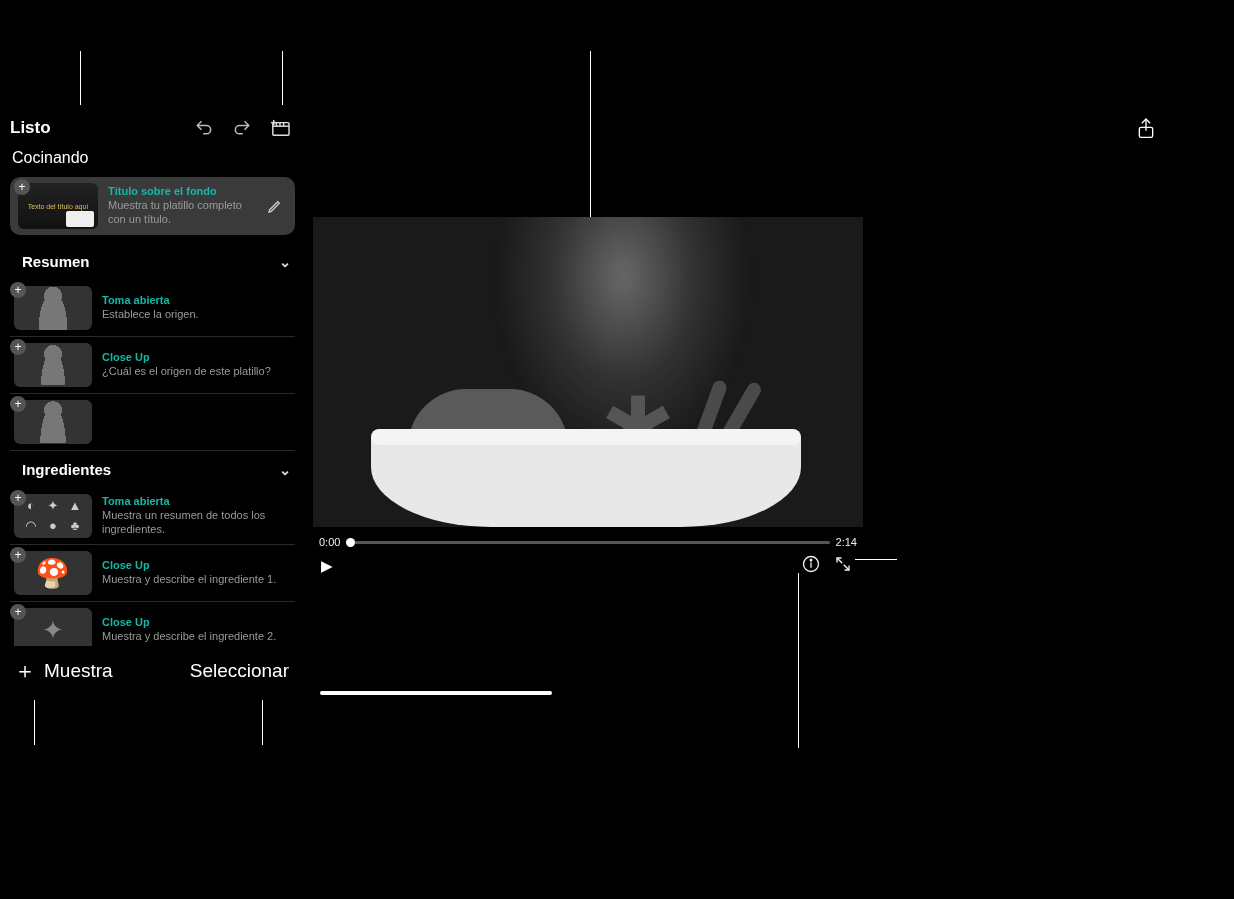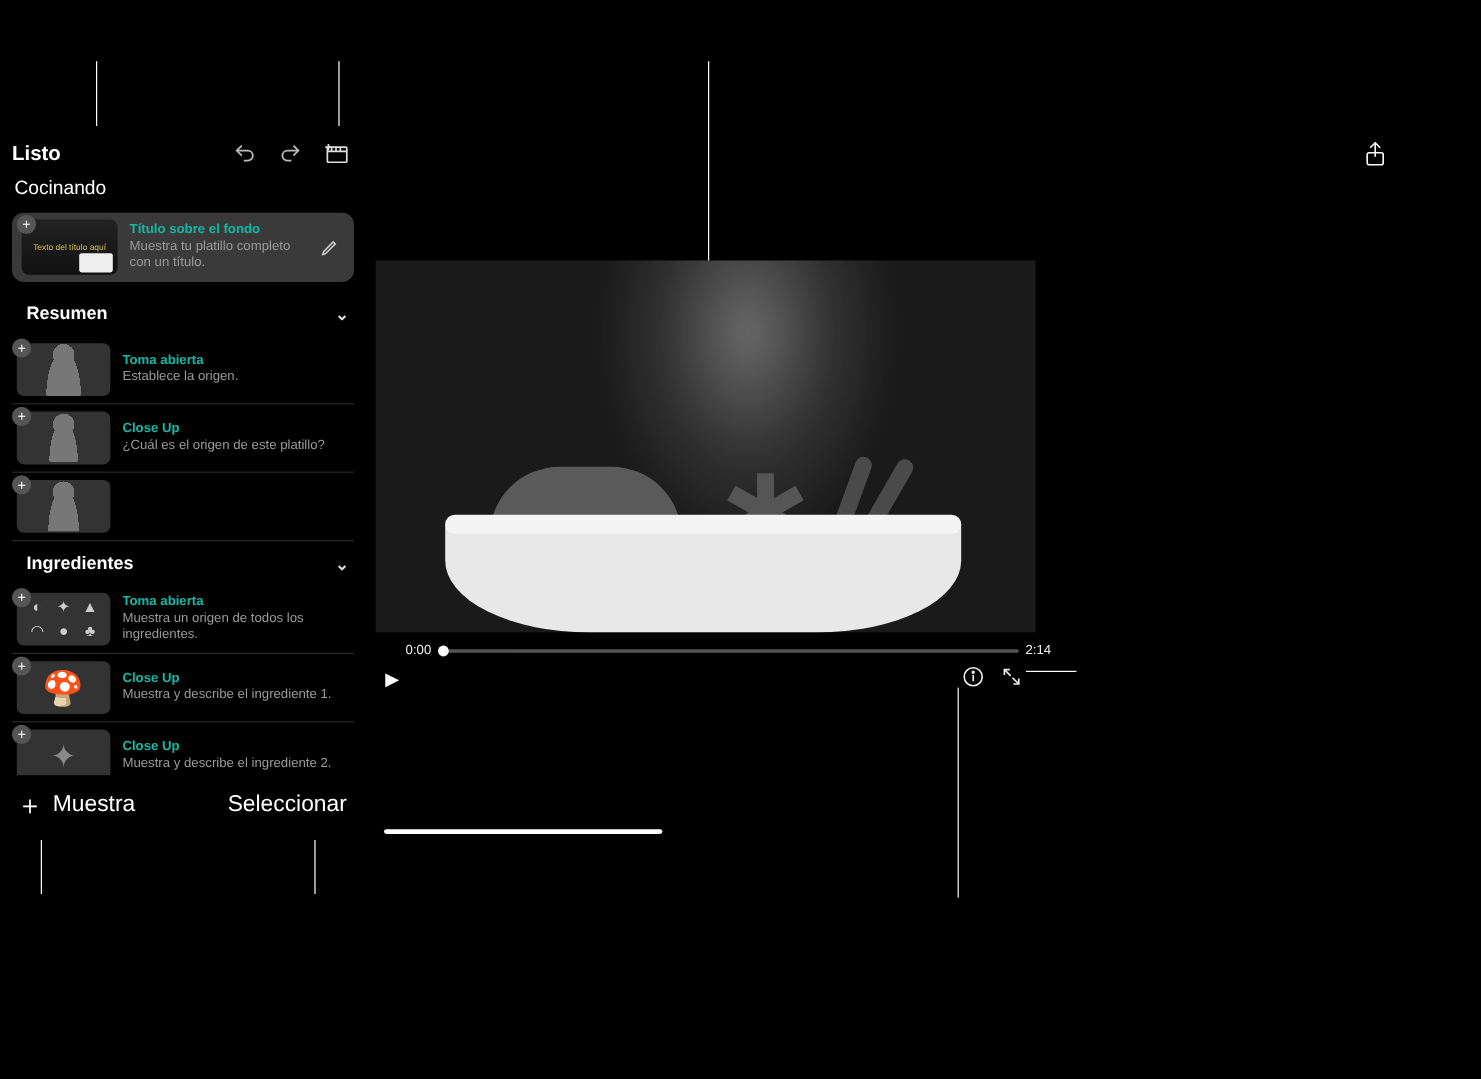--- a/index.html
+++ b/index.html
@@ -216,21 +216,20 @@
   .food3::after { left:50px; transform:rotate(30deg); }
 
   .timebar {
     position:absolute;
     left:0; top:425px;
     width:550px; height:24px;
     display:flex; align-items:center;
     padding:0 6px;
     font-size:11px; color:#eee;
     gap:6px;
-    margin-left:19px;
   }
   .time-track {
     flex:1; height:3px; background:#555; position:relative; border-radius:2px;
   }
   .time-dot {
     position:absolute; left:0; top:-3px;
     width:9px; height:9px; background:#fff; border-radius:50%;
   }
   .controls {
     position:absolute;
@@ -351,21 +350,21 @@
           <span>◐</span>
             <span>✦</span>
             <span>▲</span>
           <span>◠</span>
             <span>●</span>
             <span>♣</span>
         </div>
       </div>
       <div class="shot-text">
         <div class="shot-title">Toma abierta</div>
-        <div class="shot-desc">Muestra un origen de todos los ingredientes.</div>
+        <div class="shot-desc">Muestra un resumen de todos los ingredientes.</div>
       </div>
     </div>
     <div class="shot-row">
       <div class="thumb">
         <span class="plus-badge">+</span>
         <span class="mushroom-icon">🍄</span>
       </div>
       <div class="shot-text">
         <div class="shot-title">Close Up</div>
         <div class="shot-desc">Muestra y describe el ingrediente 1.</div>

